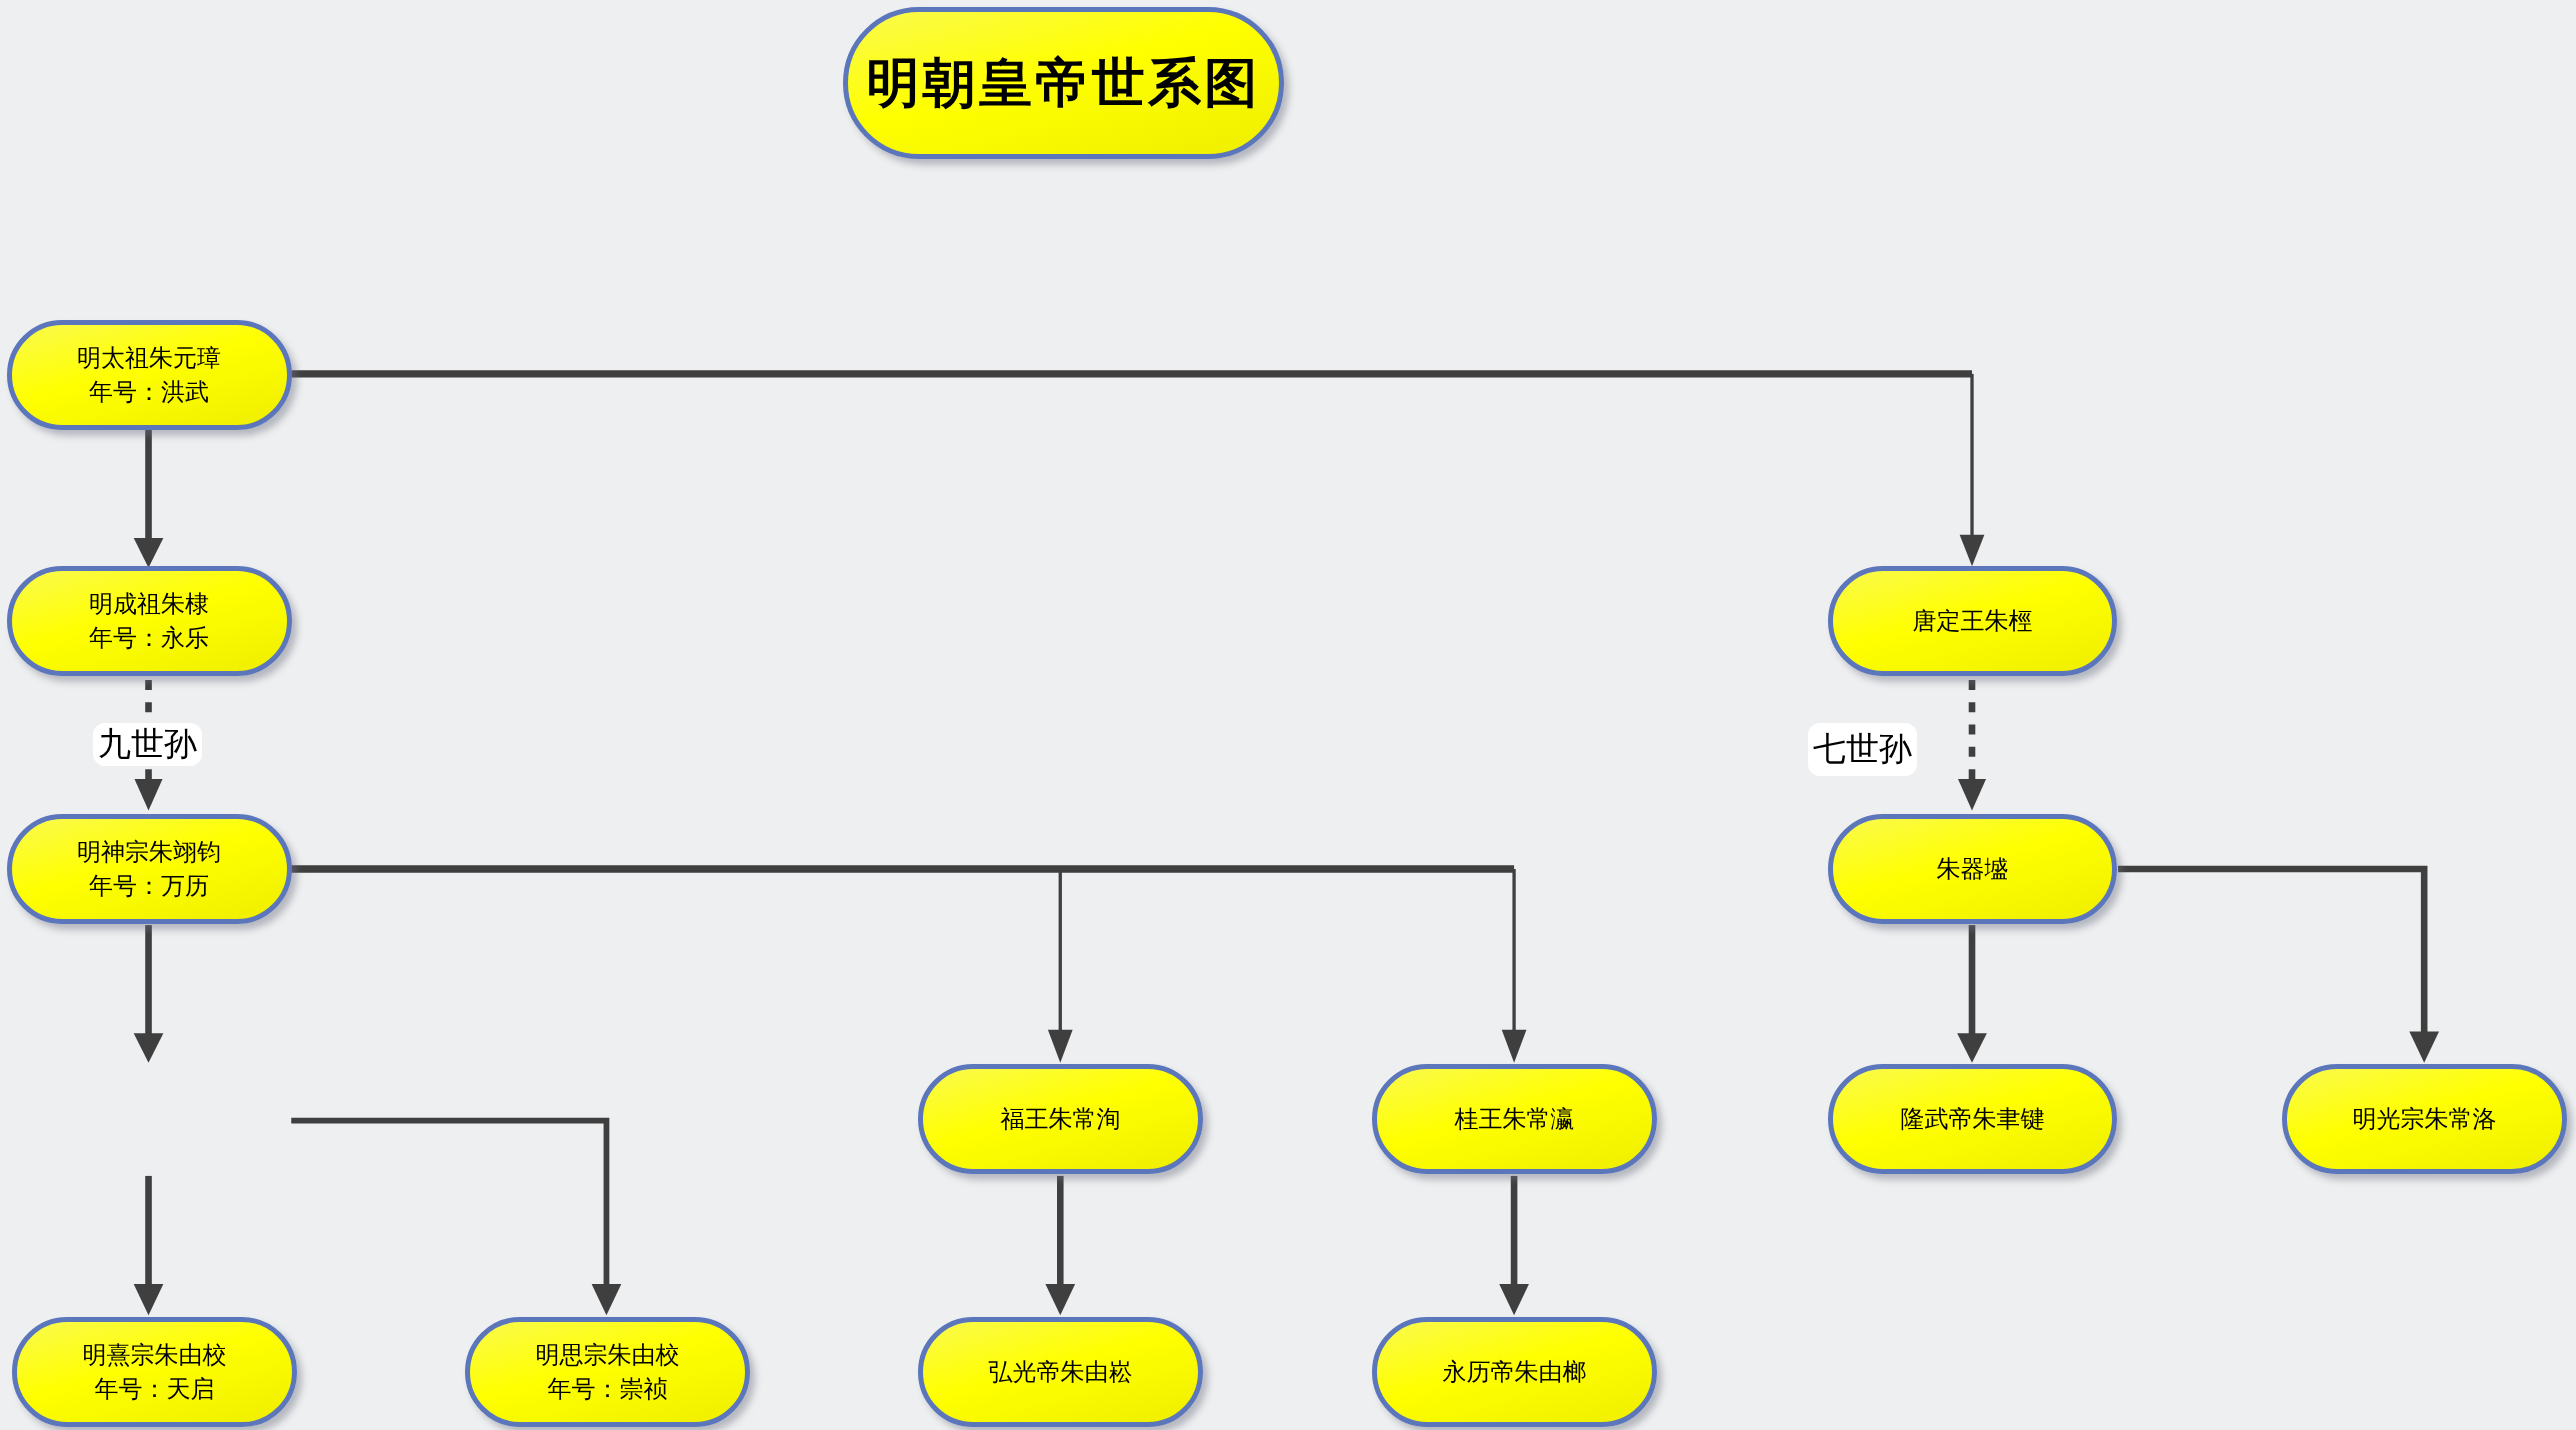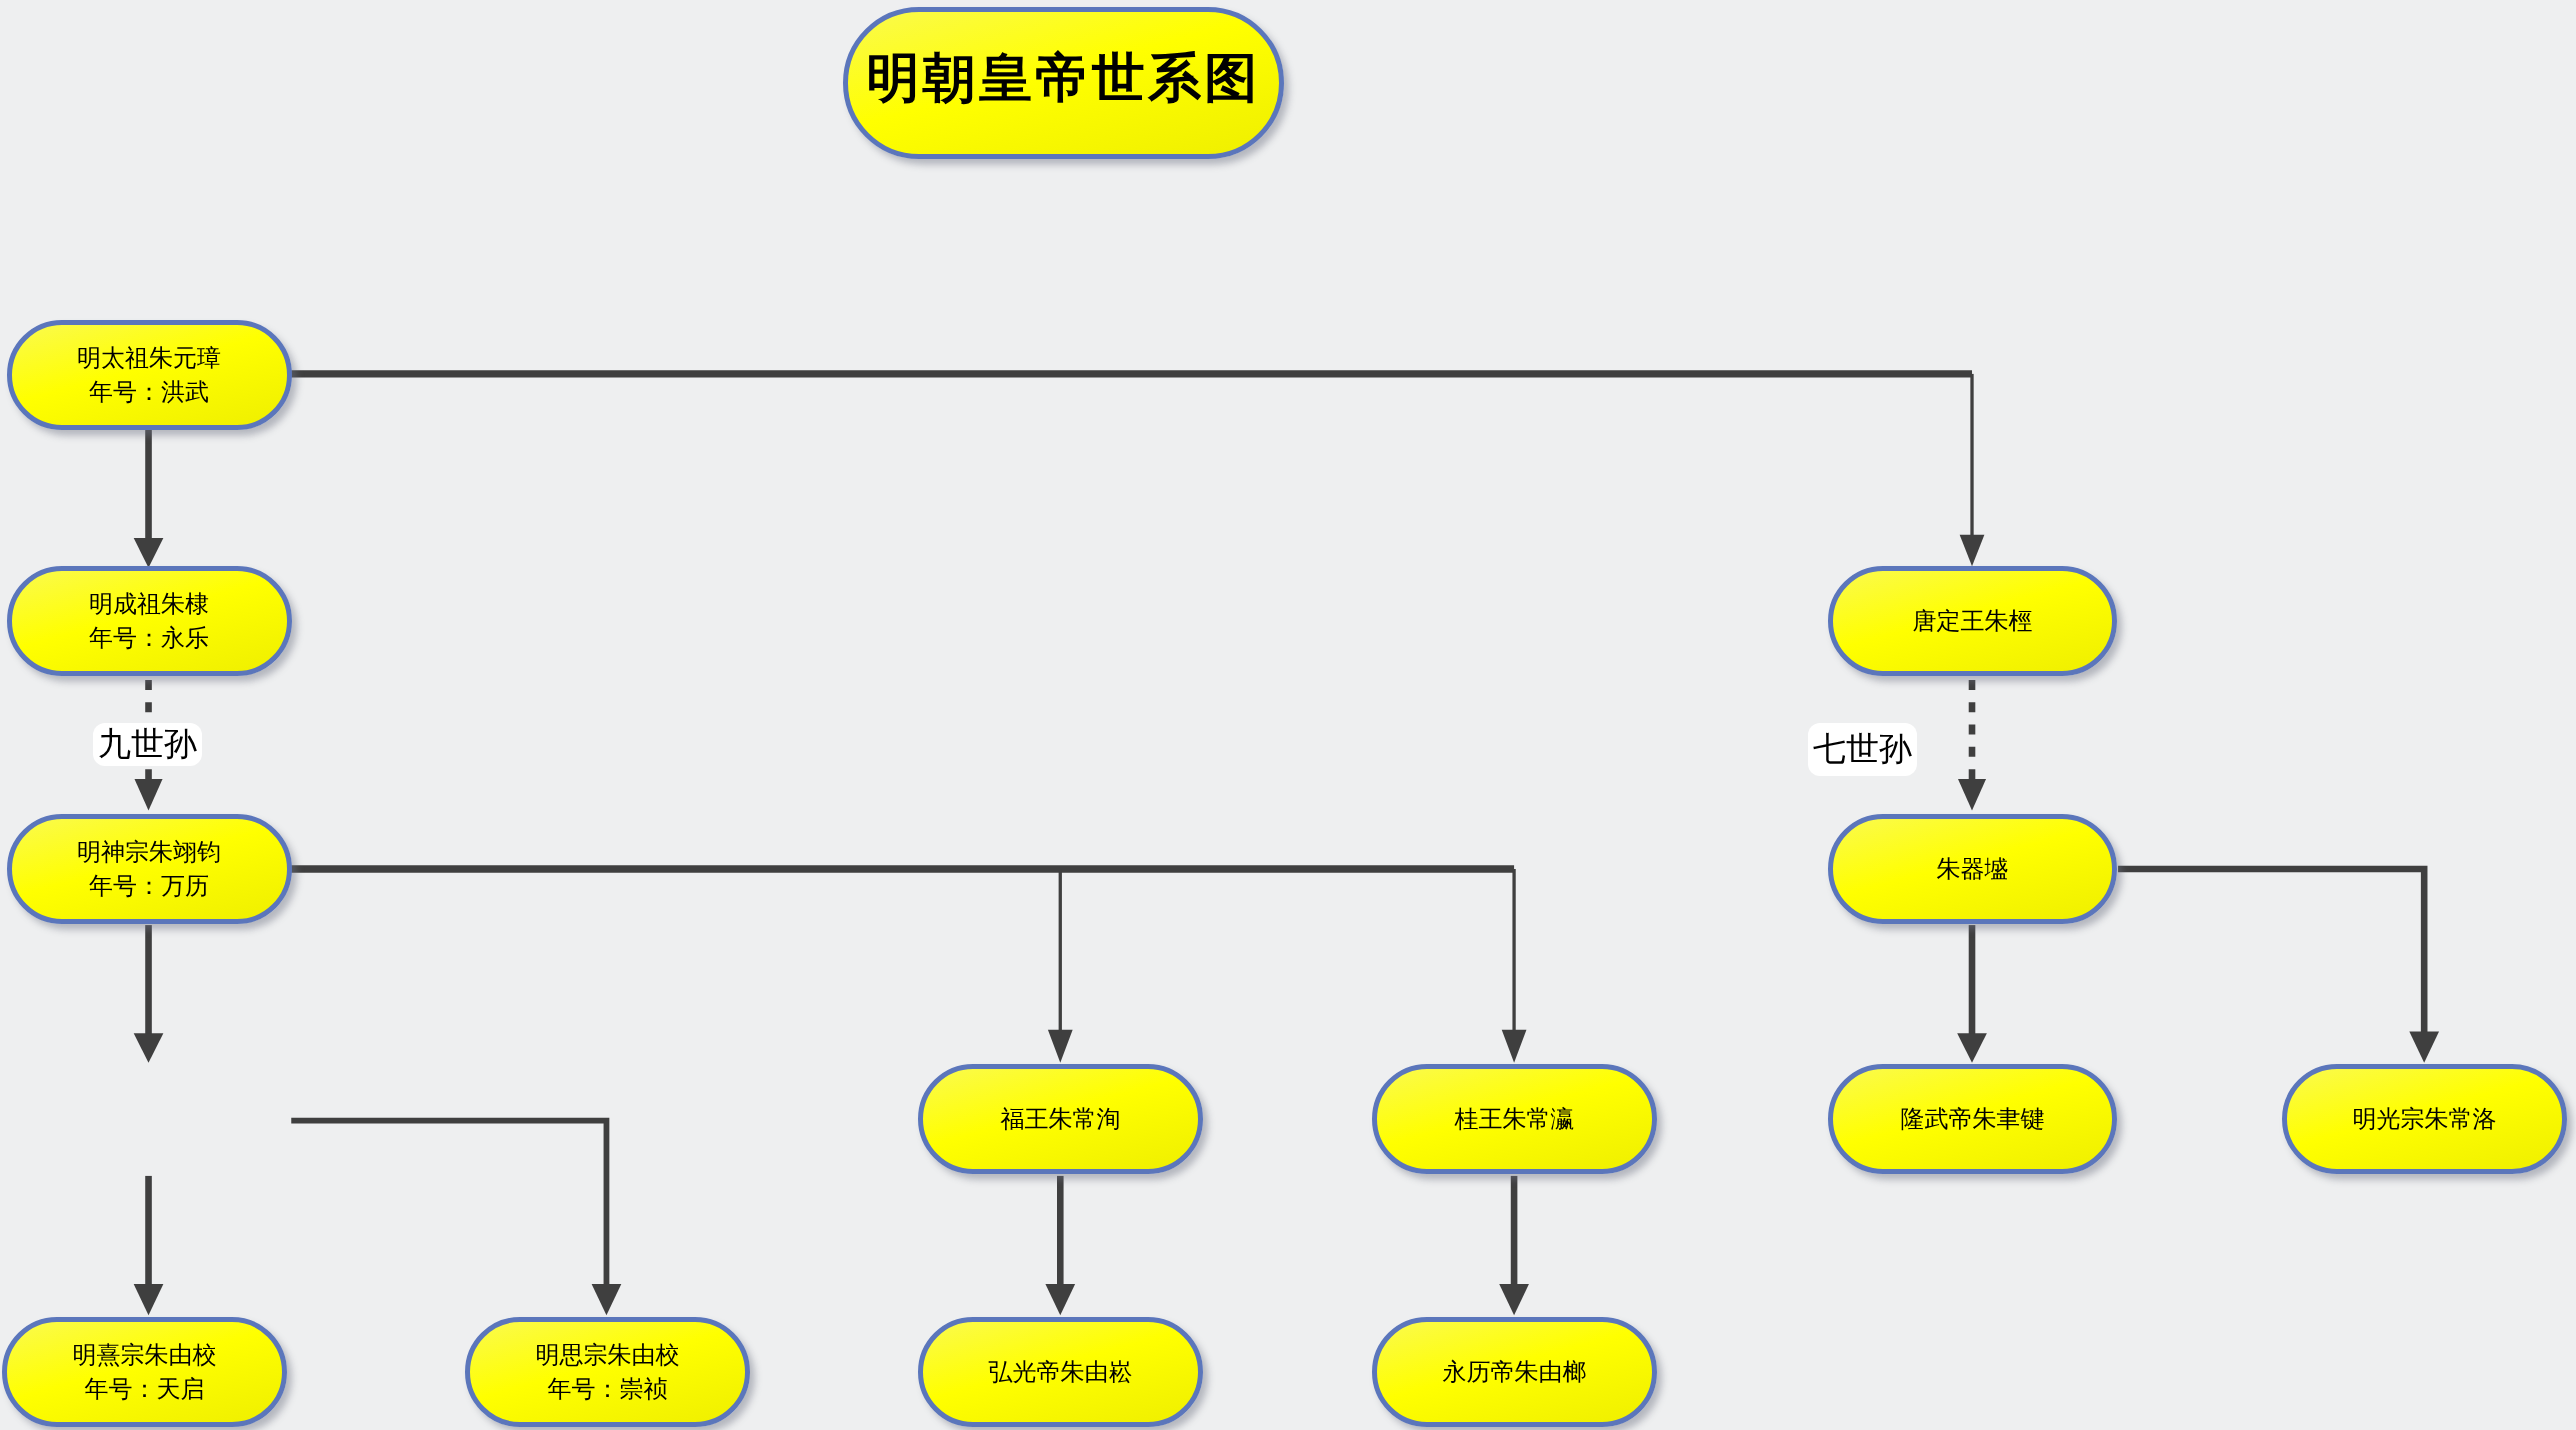--- a/index.html
+++ b/index.html
@@ -11,21 +11,21 @@
   .node{
     position:absolute;box-sizing:border-box;
     border:5px solid #5b76bb;border-radius:66px;
     background:linear-gradient(165deg,#fafa4e 0%,#ffff00 45%,#efef00 100%);
     display:flex;flex-direction:column;align-items:center;justify-content:center;
     text-align:center;color:#000;font-size:24px;line-height:1.42;
     box-shadow:5px 5.8px 7.4px rgba(110,115,130,.45);
   }
   .node .nline{display:block;white-space:nowrap;}
   .node.title{
-    font-family:Liberation Mono, monospace;font-weight:700;
+    font-family:Liberation Sans, sans-serif;font-weight:700;
     font-size:53px;border-radius:79px;border-width:5.8px;letter-spacing:3.3px;align-items:center;
   }
   .edge-label{
     position:absolute;background:#ffffff;color:#000;font-size:33px;
     display:flex;align-items:center;justify-content:center;white-space:nowrap;border-radius:12px;
   }
 </style>
 </head>
 <body>
 
@@ -89,21 +89,21 @@
     <span class="nline">明成祖朱棣</span>
     <span class="nline">年号：永乐</span>
   </div>
 
   <div class="node" style="left:6.6px;top:814px;width:285px;height:110px;">
     <span class="nline">明神宗朱翊钧</span>
     <span class="nline">年号：万历</span>
   </div>
 
 
-  <div class="node" style="left:2px;top:1317px;width:285px;height:110px;">
+  <div class="node" style="left:12px;top:1317px;width:285px;height:110px;">
     <span class="nline">明熹宗朱由校</span>
     <span class="nline">年号：天启</span>
   </div>
 
   <div class="node" style="left:465px;top:1317px;width:285px;height:110px;">
     <span class="nline">明思宗朱由校</span>
     <span class="nline">年号：崇祯</span>
   </div>
 
   <div class="node" style="left:918px;top:1064px;width:285px;height:110px;">

